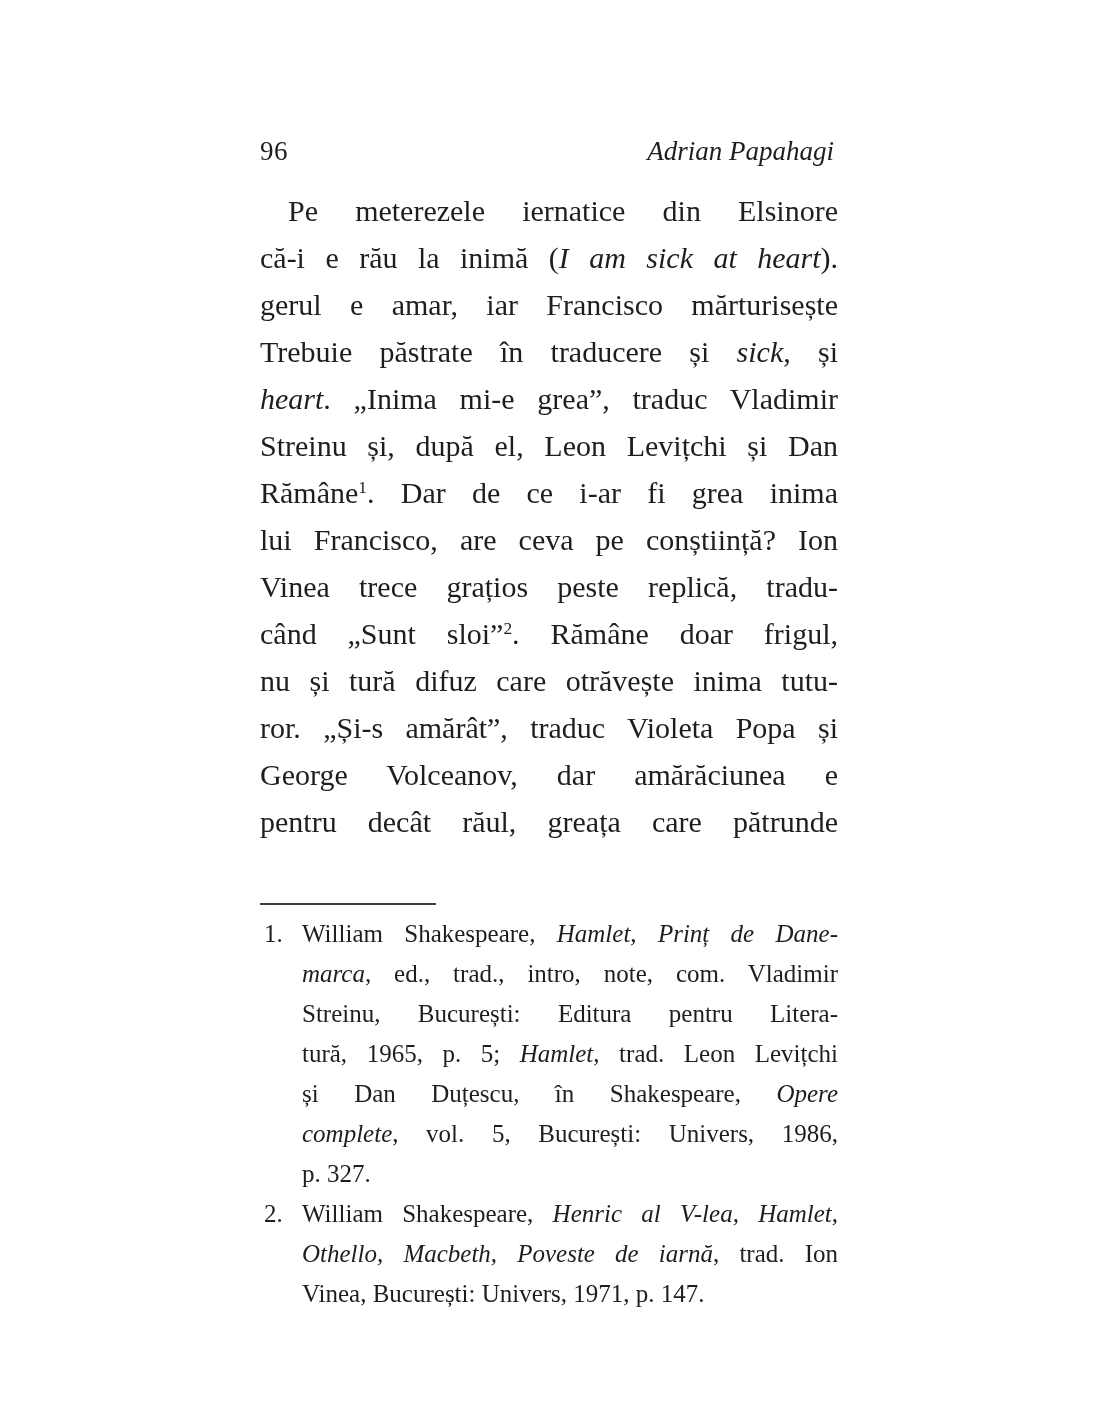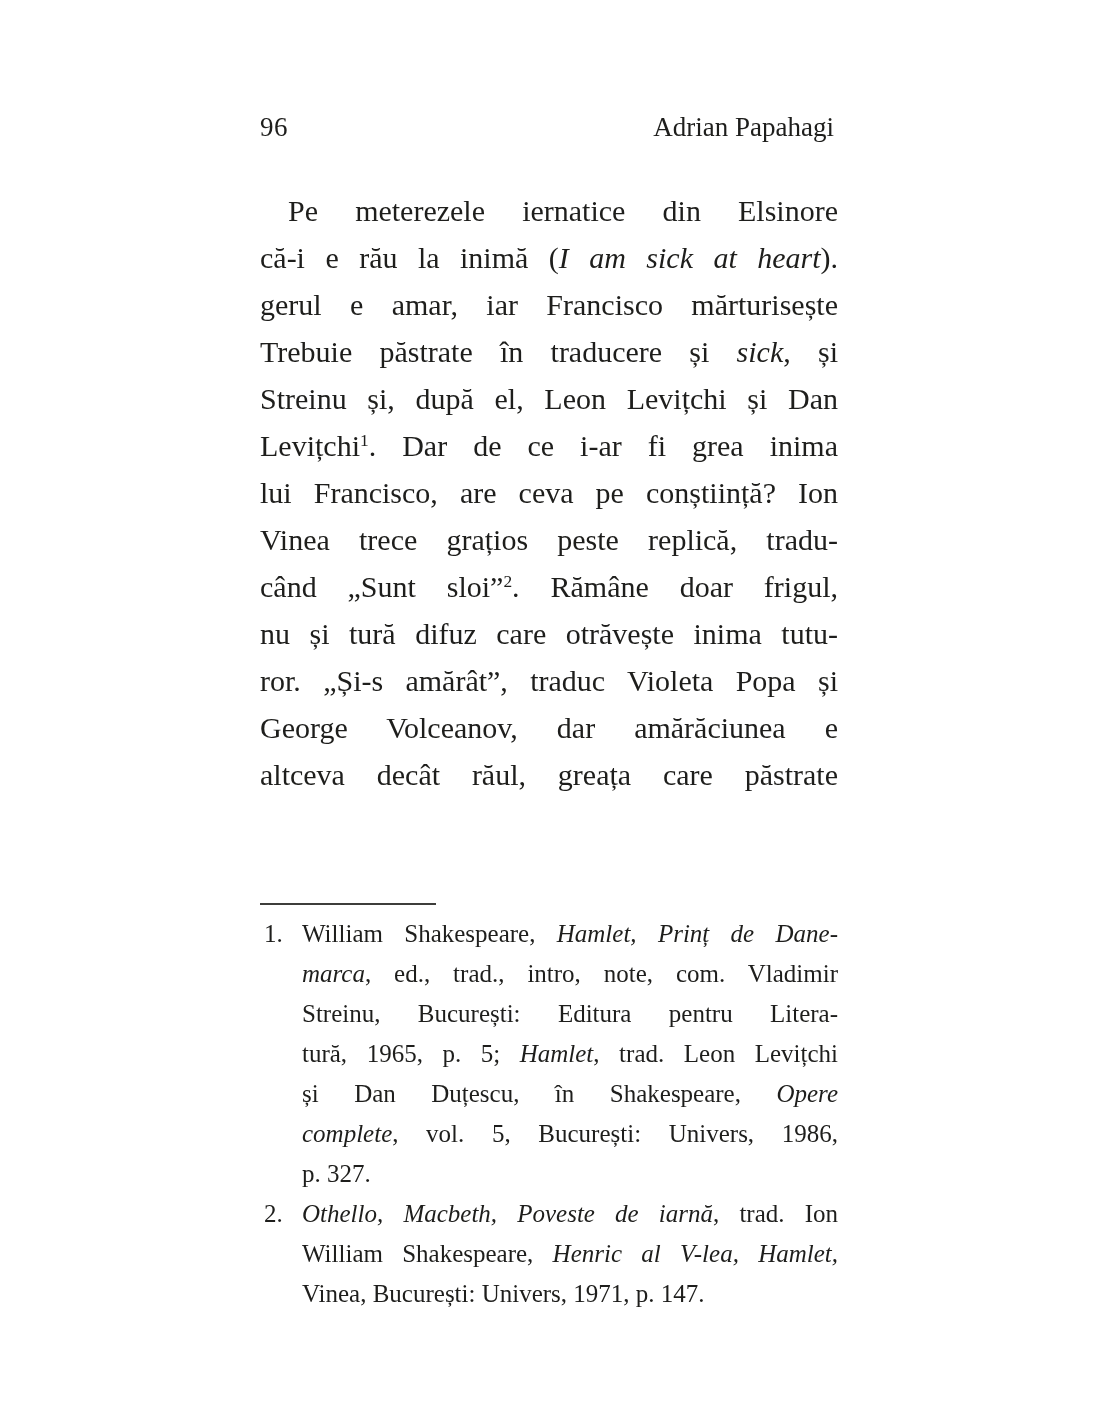--- a/index.html
+++ b/index.html
@@ -12,21 +12,21 @@
     overflow: hidden;
   }
   .page { position: absolute; inset: 0; background: #ffffff; }
 
   .header {
     position: absolute; left: 260px; top: 112px; width: 578px;
     display: flex; justify-content: space-between; align-items: baseline;
     font-size: 27px; line-height: 31px;
   }
   .page-number { letter-spacing: 0.5px; }
-  .running-head { padding-right: 4px; }
+  .running-head { font-style: italic; padding-right: 4px; margin-top: 24px; }
 
   .body-text {
     position: absolute; left: 260px; top: 187px; width: 578px;
     font-size: 30px; line-height: 47px;
   }
   .line {
     text-align: justify;
     text-align-last: justify;
   }
   .line.ragged { text-align: right; text-align-last: left; }
@@ -59,45 +59,46 @@
   <div class="header">
     <span class="page-number">96</span>
     <span class="running-head">Adrian Papahagi</span>
   </div>
 
   <div class="body-text">
       <div class="line indent"><span>Pe meterezele iernatice din Elsinore</span></div>
       <div class="line"><span>că-i e rău la inimă (</span><span class="i">I am sick at heart</span><span>).</span></div>
       <div class="line"><span>gerul e amar, iar Francisco mărturisește</span></div>
       <div class="line"><span>Trebuie păstrate în traducere și </span><span class="i">sick</span><span>, și</span></div>
+      <div class="line"><span class="i">heart</span><span>. „Inima mi-e grea”, traduc Vladimir</span></div>
       <div class="line"><span>Streinu și, după el, Leon Levițchi și Dan</span></div>
-      <div class="line"><span>Levițchi</span><sup class="fn-mark">1</sup><span>. Dar de ce i-ar fi grea inima</span></div>
+      <div class="line"><span>Rămâne</span><sup class="fn-mark">1</sup><span>. Dar de ce i-ar fi grea inima</span></div>
       <div class="line"><span>lui Francisco, are ceva pe conștiință? Ion</span></div>
       <div class="line"><span>Vinea trece grațios peste replică, tradu-</span></div>
       <div class="line"><span>când „Sunt sloi”</span><sup class="fn-mark">2</sup><span>. Rămâne doar frigul,</span></div>
       <div class="line"><span>nu și tură difuz care otrăvește inima tutu-</span></div>
       <div class="line"><span>ror. „Și-s amărât”, traduc Violeta Popa și</span></div>
       <div class="line"><span>George Volceanov, dar amărăciunea e</span></div>
-      <div class="line"><span>altceva decât răul, greața care păstrate</span></div>
+      <div class="line"><span>pentru decât răul, greața care pătrunde</span></div>
     </div>
 
   <hr class="separator">
 
   <div class="footnotes">
       <div class="footnote">
         <span class="fn-num">1.</span>
         <div class="line"><span>William Shakespeare, </span><span class="i">Hamlet, Prinț de Dane-</span></div>
         <div class="line"><span class="i">marca</span><span>, ed., trad., intro, note, com. Vladimir</span></div>
         <div class="line"><span>Streinu, București: Editura pentru Litera-</span></div>
         <div class="line"><span>tură, 1965, p. 5; </span><span class="i">Hamlet</span><span>, trad. Leon Levițchi</span></div>
         <div class="line"><span>și Dan Duțescu, în Shakespeare, </span><span class="i">Opere</span></div>
         <div class="line"><span class="i">complete</span><span>, vol. 5, București: Univers, 1986,</span></div>
         <div class="line ragged"><span>p. 327.</span></div>
       </div>
       <div class="footnote">
         <span class="fn-num">2.</span>
+        <div class="line"><span>William Shakespeare, </span><span class="i">Henric al V-lea, Hamlet,</span></div>
         <div class="line"><span class="i">Othello, Macbeth, Poveste de iarnă</span><span>, trad. Ion</span></div>
-        <div class="line"><span>William Shakespeare, </span><span class="i">Henric al V-lea, Hamlet,</span></div>
         <div class="line ragged"><span>Vinea, București: Univers, 1971, p. 147.</span></div>
       </div>
     </div>
 
 </div>
 
 </body></html>

